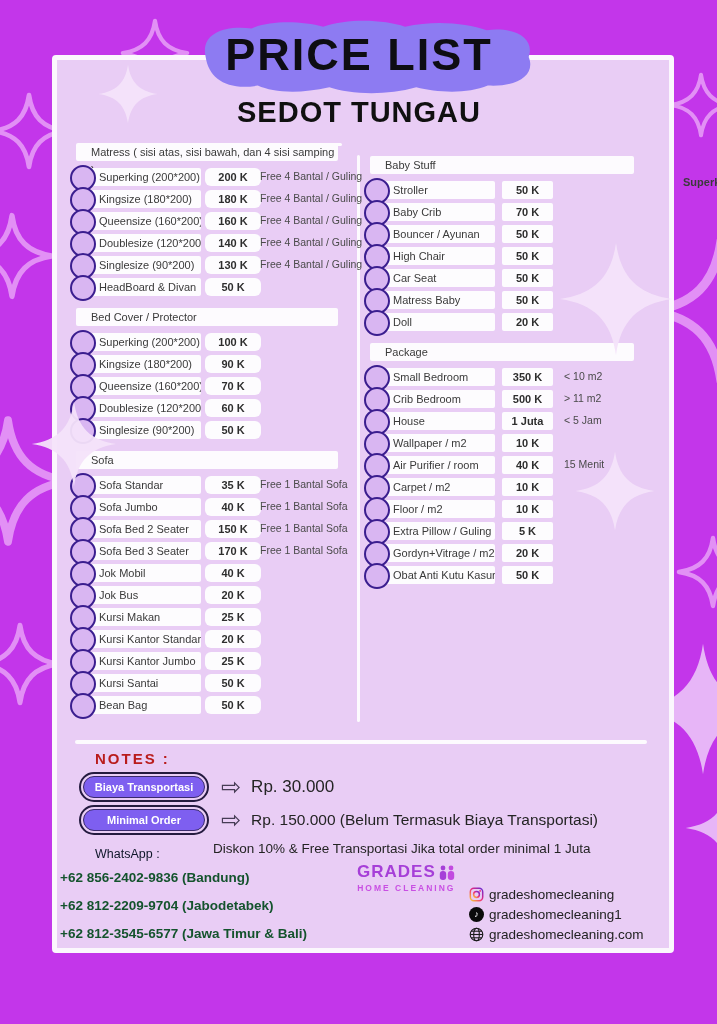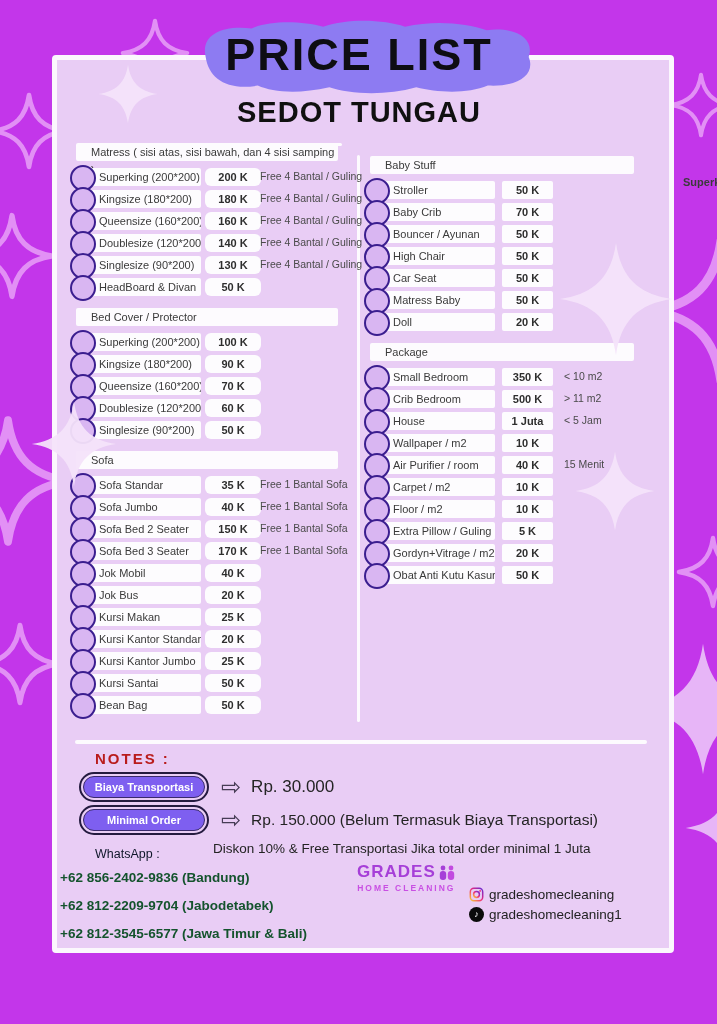--- a/index.html
+++ b/index.html
@@ -407,20 +407,32 @@
           </svg>
         </span>
         <span class="social-handle">gradeshomecleaning</span>
       </div>
       <div class="social-row">
         <span class="social-ic">
           <span class="tiktok-bg">♪</span>
         </span>
         <span class="social-handle">gradeshomecleaning1</span>
       </div>
+      <div class="social-row">
+        <span class="social-ic">
+          <svg width="15" height="15" viewBox="0 0 15 15">
+            <circle cx="7.5" cy="7.5" r="6.3" fill="none" stroke="#1a1a1a" stroke-width="1.1"></circle>
+            <ellipse cx="7.5" cy="7.5" rx="2.8" ry="6.3" fill="none" stroke="#1a1a1a" stroke-width="1.1"></ellipse>
+            <line x1="1.2" y1="7.5" x2="13.8" y2="7.5" stroke="#1a1a1a" stroke-width="1.1"></line>
+            <line x1="2.1" y1="4.2" x2="12.9" y2="4.2" stroke="#1a1a1a" stroke-width="1.1"></line>
+            <line x1="2.1" y1="10.8" x2="12.9" y2="10.8" stroke="#1a1a1a" stroke-width="1.1"></line>
+          </svg>
+        </span>
+        <span class="social-handle">gradeshomecleaning.com</span>
+      </div>
     </div>
 </div>
 
 <div id="sparkles-over">
     <div class="sparkle z2" style="left: 555px; top: 238px; width: 122px; height: 122px;"><svg width="122" height="122" viewBox="0 0 100 100">
         <use href="#star4" fill="rgba(244,227,250,0.95)"></use>
       </svg></div>
     <div class="sparkle z2" style="left: 28px; top: 398px; width: 92px; height: 92px;"><svg width="92" height="92" viewBox="0 0 100 100">
         <use href="#star4" fill="rgba(244,227,250,0.95)"></use>
       </svg></div>

